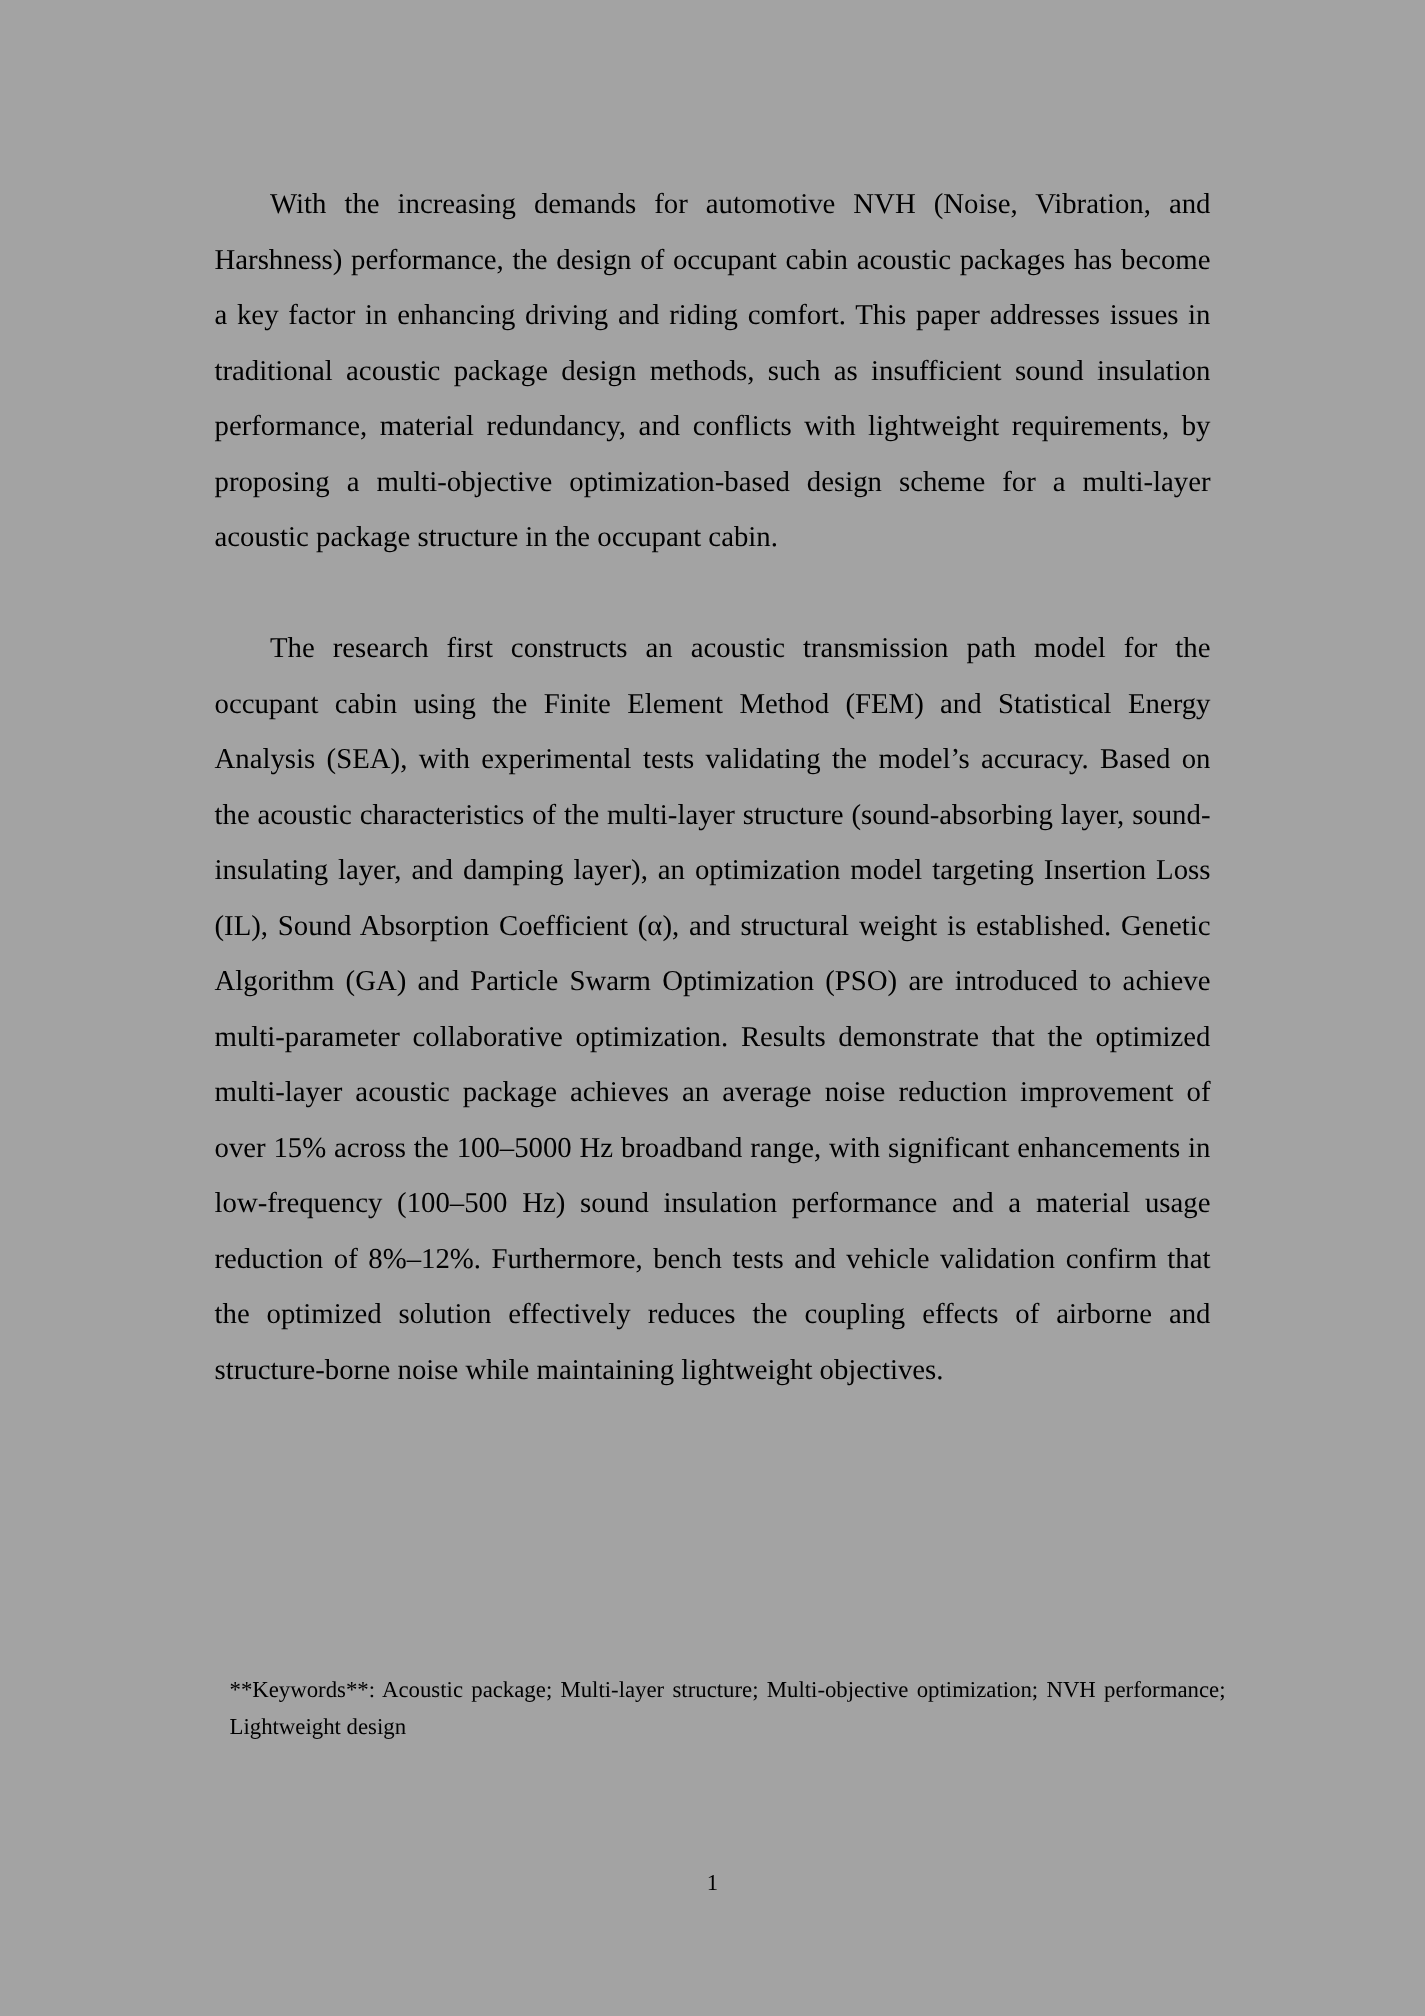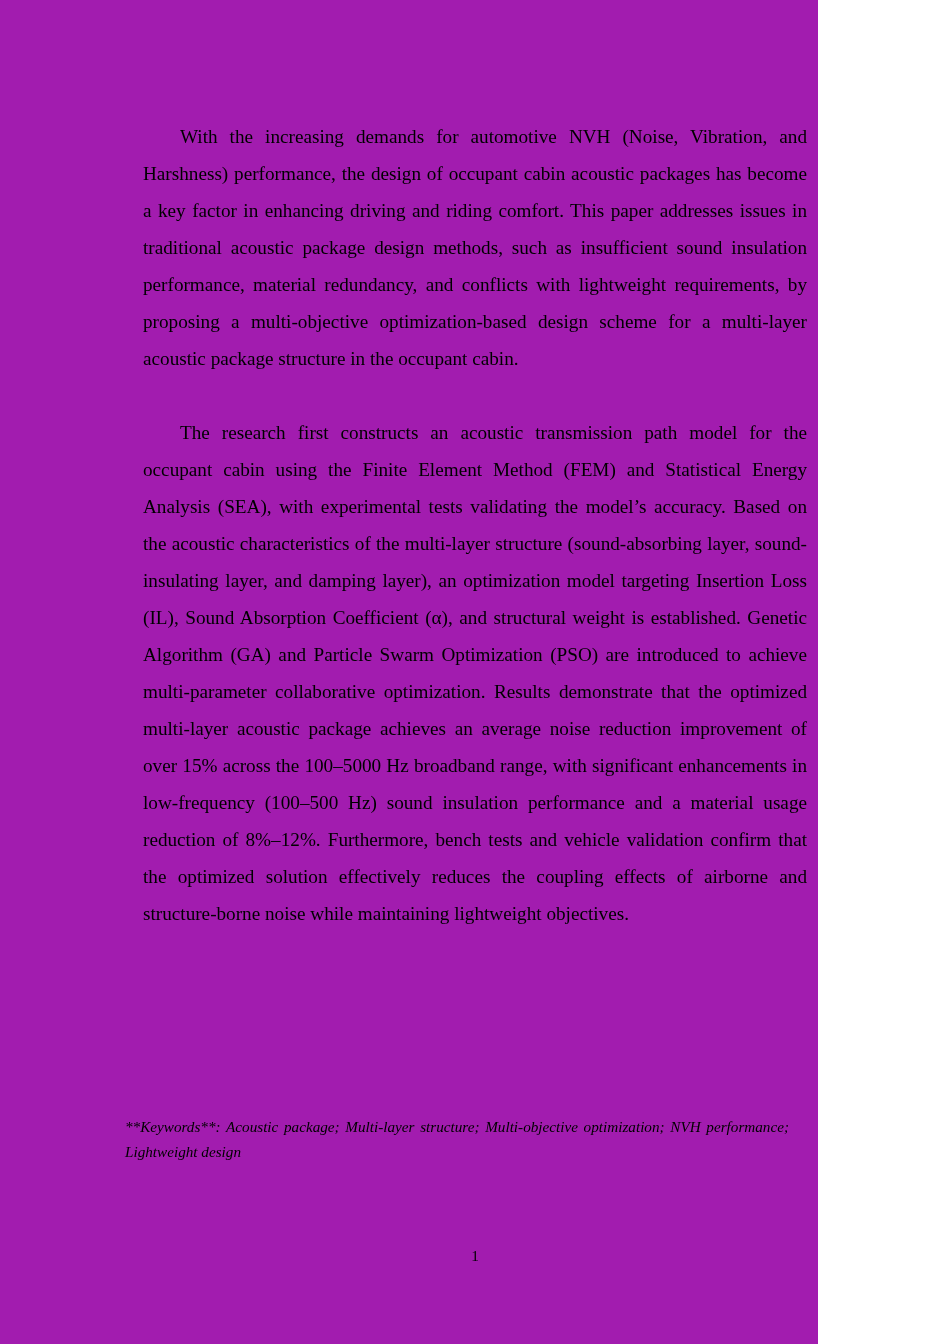--- a/index.html
+++ b/index.html
@@ -9,23 +9,23 @@
   }
 
   body {
     font-family: "Liberation Serif", "DejaVu Serif", serif;
     color: #000000;
     -webkit-font-smoothing: antialiased;
   }
 
   .page {
     position: relative;
-    width: 818px;
+    width: 950px;
     height: 1344px;
-    background: #a21caf;
+    background: #a3a3a3;
     overflow: hidden;
     box-sizing: border-box;
   }
 
   .content {
     position: absolute;
     left: 143px;
     top: 118px;
     width: 664px;
   }
@@ -40,24 +40,23 @@
     color: #000000;
     hyphens: none;
   }
 
   .para:last-of-type {
     margin-bottom: 0;
   }
 
   .keywords-block {
     position: absolute;
-    left: 125px;
+    left: 153px;
     top: 1114px;
     width: 664px;
-    font-style: italic;
   }
 
   .keywords {
     font-size: 15.2px;
     line-height: 25px;
     text-align: justify;
     text-justify: inter-word;
     margin: 0;
     text-indent: 0;
     color: #000000;

